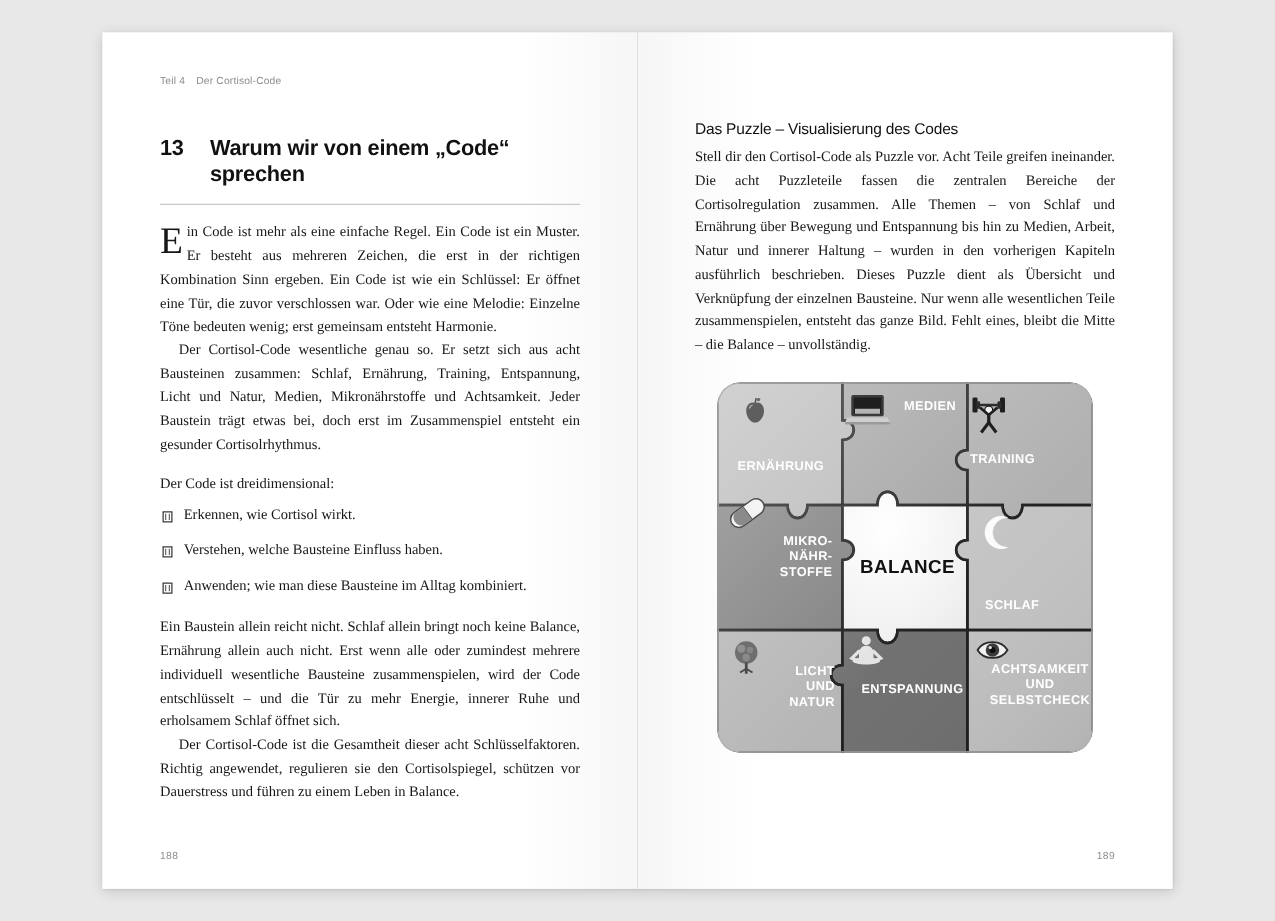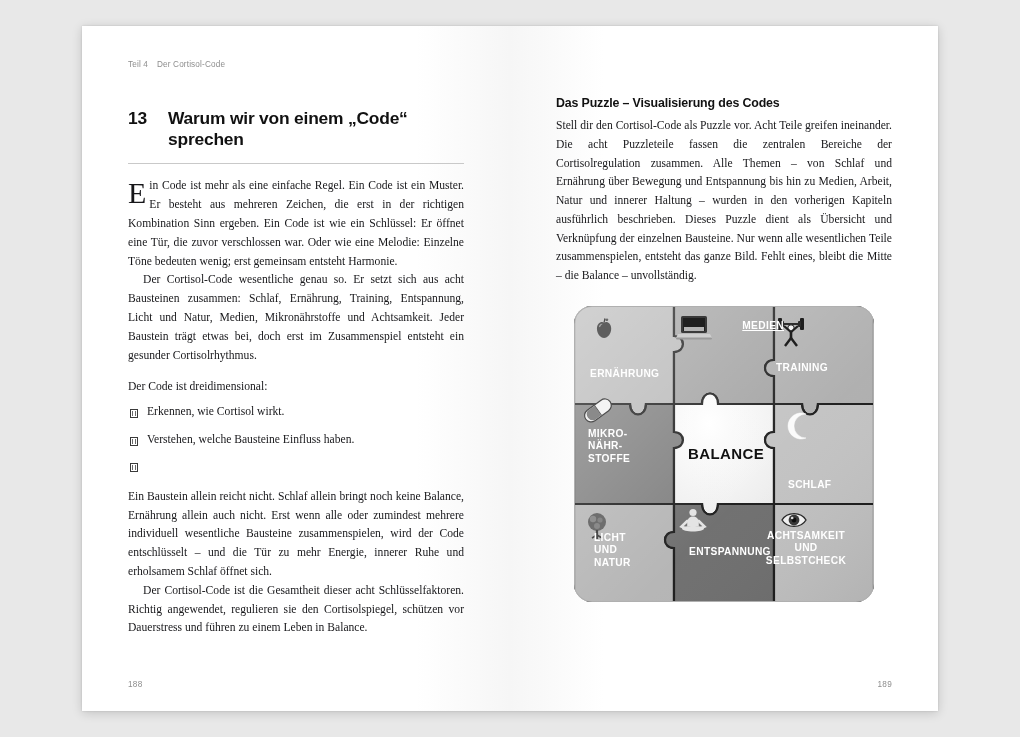--- a/index.html
+++ b/index.html
@@ -115,21 +115,21 @@
   }
   .tofu::before{
     content:""; position:absolute; left:1px; top:1px; right:1px; bottom:1px;
     border-left:1px solid #6a6a6a; border-right:1px solid #6a6a6a;
   }
 
   
   .sectionhead {
     margin-top:36px;
     font-family:"Liberation Sans", sans-serif;
-    font-weight:bold;
+    font-weight:normal;
     font-size:12.4px;
     color:#111;
     letter-spacing:-0.15px;
     margin-bottom:7px;
   }
 
   
   .folio {
     position:absolute;
     bottom:22px;
@@ -203,20 +203,21 @@
         <div class="bitem">
           <span class="tofu"></span>
           <span>Erkennen, wie Cortisol wirkt.</span>
         </div>
         <div class="bitem">
           <span class="tofu"></span>
           <span>Verstehen, welche Bausteine Einfluss haben.</span>
         </div>
         <div class="bitem">
           <span class="tofu"></span>
+          <span>Anwenden; wie man diese Bausteine im Alltag kombiniert.</span>
         </div>
       </div>
 
       <div class="gap" style="height:16px;"></div>
 
       <div class="bodytext">
         <p>Ein Baustein allein reicht nicht. Schlaf allein bringt noch keine Balance, Ernährung allein auch nicht. Erst wenn alle oder zumindest mehrere individuell wesentliche Bausteine zusammenspielen, wird der Code entschlüsselt – und die Tür zu mehr Energie, innerer Ruhe und erholsamem Schlaf öffnet sich.</p>
         <p class="indent">Der Cortisol-Code ist die Gesamtheit dieser acht Schlüsselfaktoren. Richtig angewendet, regulieren sie den Cortisolspiegel, schützen vor Dauerstress und führen zu einem Leben in Balance.</p>
       </div>
 
@@ -345,39 +346,39 @@
             <g transform="translate(208,204)">
               <path d="M0,10 C5,1.5 19,1.5 24,10 C19,18.5 5,18.5 0,10 Z" fill="#f0f0f0" stroke="#2a2a2a" stroke-width="1.4"></path>
               <circle cx="12" cy="10" r="5.4" fill="#3a3a3a"></circle>
               <circle cx="12" cy="10" r="2.4" fill="#0e0e0e"></circle>
               <circle cx="10.2" cy="8" r="1.3" fill="#ffffff" opacity="0.85"></circle>
             </g>
           </svg>
 
           <div class="plabel" style="left:4px; top:62px; width:112px; text-align:left; padding-left:12px;">ERNÄHRUNG</div>
 
-          <div class="plabel" style="left:130px; top:14px; width:80px; text-align:right;text-decoration:underline;">MEDIEN</div>
+          <div class="plabel" style="left:130px; top:14px; width:80px; text-align:center;">MEDIEN</div>
 
           <div class="plabel" style="left:196px; top:56px; width:100px; text-align:left; padding-left:6px;">TRAINING</div>
 
-          <div class="plabel" style="left:14px; top:122px; width:78px; text-align:left;">MIKRO-
+          <div class="plabel" style="left:14px; top:122px; width:78px; text-align:right;">MIKRO-
 NÄHR-
 STOFFE</div>
 
           <div class="plabel center" style="left:104px; top:139px; width:96px;">BALANCE</div>
 
           <div class="plabel" style="left:214px; top:140px; width:80px; text-align:left;margin-top:33px;">SCHLAF</div>
 
-          <div class="plabel" style="left:20px; top:226px; width:74px; text-align:left;">LICHT
+          <div class="plabel" style="left:20px; top:226px; width:74px; text-align:right;">LICHT
 UND
 NATUR</div>
 
           <div class="plabel" style="left:108px; top:240px; width:96px;">ENTSPANNUNG</div>
 
-          <div class="plabel" style="left:186px; top:224px; width:92px;">ACHTSAMKEIT
+          <div class="plabel" style="left:212px; top:224px; width:92px;">ACHTSAMKEIT
 UND
 SELBSTCHECK</div>
         </div>
       </div>
 
       <div class="folio r">189</div>
     </div>
 
   </div>
 </div>

